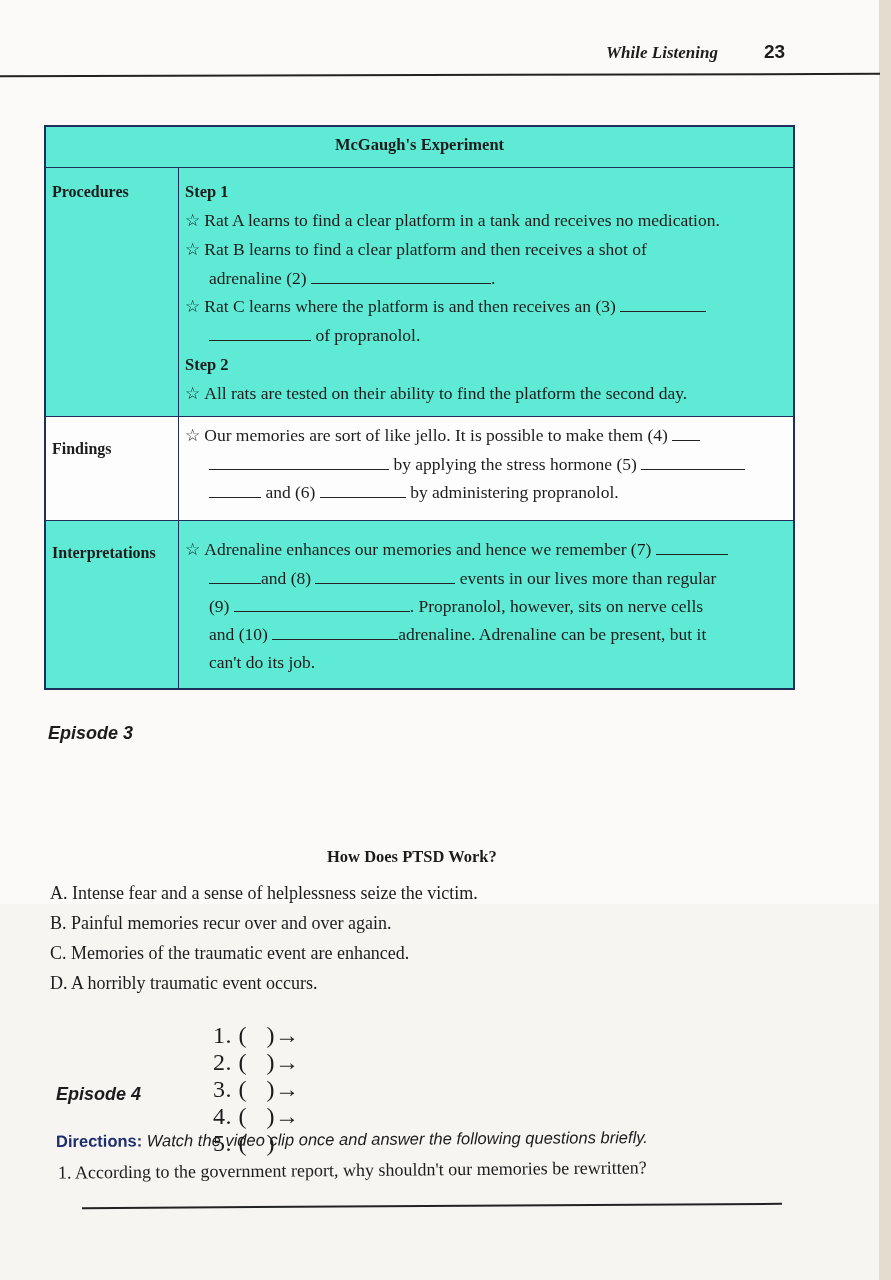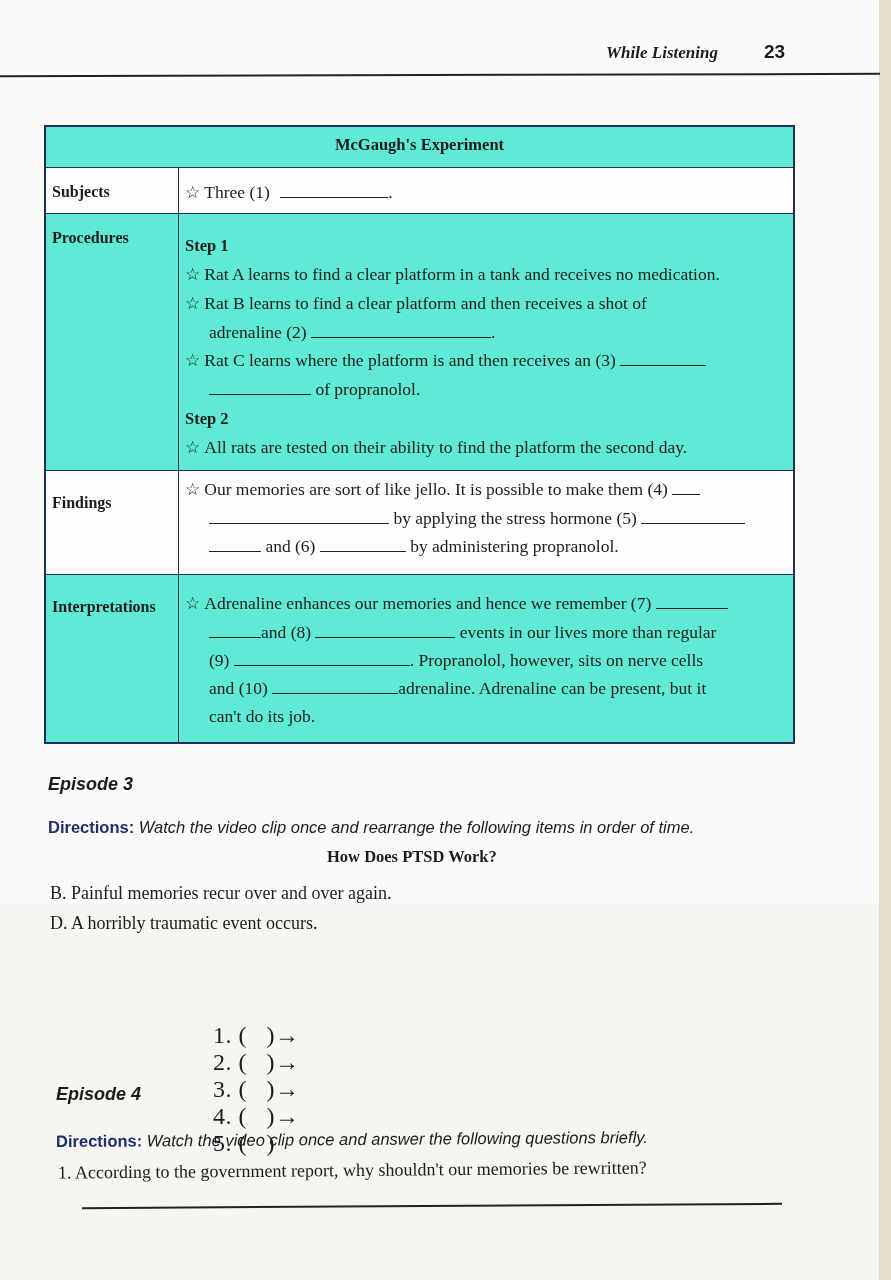--- a/index.html
+++ b/index.html
@@ -22,21 +22,21 @@
     border:2px solid #1d2f5a;
   }
   table.exp td { border:1.5px solid #1d2f5a; vertical-align:top; padding:4px 6px; }
   table.exp td.lbl { width:120px; font-weight:bold; font-size:16px; padding-left:6px; }
   .blue { background:#5eead4; }
   .white { background:#fdfdfd; }
   td.title-cell { text-align:center; font-weight:bold; font-size:16.5px; height:32px; padding-top:8px; }
   .star { font-size:17px; margin-right:4px; }
   .indent { padding-left:24px; }
   .blank { display:inline-block; border-bottom:1.3px solid #222; height:18px; vertical-align:baseline; }
-  .step { font-weight:bold; font-size:16.5px;margin-top:8px; }
+  .step { font-weight:bold; font-size:16.5px; }
   .justify { text-align:justify; }
 
   .episode { position:absolute; font-family:"Liberation Sans", sans-serif; font-style:italic; font-weight:bold; font-size:18px; }
   .directions { position:absolute; font-family:"Liberation Sans", sans-serif; font-size:16.5px; }
   .directions .dlab { color:#1f2f6e; font-weight:bold; font-style:normal; }
   .directions .dtext { font-style:italic; }
   .section-title { position:absolute; left:327px; top:847px; font-weight:bold; font-size:16.5px; }
   .items { position:absolute; left:50px; top:878px; font-size:18px; line-height:30px; }
   .sequence { position:absolute; left:187px; top:995px; font-size:24px; letter-spacing:0.5px; }
   .sequence span { margin-right:10px; }
@@ -49,27 +49,20 @@
 <div class="page">
   <div class="spine"></div>
   <div class="running-head">While Listening</div>
   <div class="page-number">23</div>
   <div class="header-rule"></div>
 
   <table class="exp">
     <tbody>
         <tr class="blue">
       <td colspan="2" class="title-cell">McGaugh's Experiment</td>
-    </tr>
-    <tr class="white">
-      <td class="lbl" style="padding-top:10px;">Subjects</td>
-      <td style="padding-top:10px;padding-bottom:6px;">
-        <span class="star">☆</span><span>Three (1)</span>
-        <span class="blank" style="width:108px;margin-left:6px;"></span>.
-      </td>
     </tr>
     <tr class="blue">
       <td class="lbl" style="padding-top:10px;">Procedures</td>
       <td style="padding-top:10px;padding-bottom:8px;">
         <div class="step">Step 1</div>
         <div><span class="star">☆</span><span>Rat A learns to find a clear platform in a tank and receives no medication.</span></div>
         <div class="justify"><span class="star">☆</span><span>Rat B learns to find a clear platform and then receives a shot of</span></div>
         <div class="indent"><span>adrenaline (2)</span> <span class="blank" style="width:180px;"></span>.</div>
         <div><span class="star">☆</span><span>Rat C learns where the platform is and then receives an (3)</span> <span class="blank" style="width:86px;"></span></div>
         <div class="indent"><span class="blank" style="width:102px;"></span> <span>of propranolol.</span></div>
@@ -91,28 +84,26 @@
         <div><span class="star">☆</span><span>Adrenaline enhances our memories and hence we remember (7)</span> <span class="blank" style="width:72px;"></span></div>
         <div class="indent justify"><span class="blank" style="width:52px;"></span><span>and (8)</span> <span class="blank" style="width:140px;"></span> <span>events in our lives more than regular</span></div>
         <div class="indent"><span>(9)</span> <span class="blank" style="width:176px;"></span><span>. Propranolol, however, sits on nerve cells</span></div>
         <div class="indent"><span>and (10)</span> <span class="blank" style="width:126px;"></span><span>adrenaline. Adrenaline can be present, but it</span></div>
         <div class="indent"><span>can't do its job.</span></div>
       </td>
     </tr>
   </tbody>
     </table>
 
-  <div class="episode" style="left:48px;top:774px;">Episode 3</div>
-  <div class="directions" style="left:48px;top:818px;">
-    <span class="dlab">Directions:</span>
-    <span class="dtext">Watch the video clip once and rearrange the following items in order of time.</span>
-  </div>
+  <div class="episode" style="left:48px;top:723px;">Episode 3</div>
   <div class="section-title">How Does PTSD Work?</div>
   <div class="items">
+    <div>A. Intense fear and a sense of helplessness seize the victim.</div>
     <div>B. Painful memories recur over and over again.</div>
+    <div>C. Memories of the traumatic event are enhanced.</div>
     <div>D. A horribly traumatic event occurs.</div>
   </div>
   <div class="sequence" style="white-space:pre;">
     <span>1. (   )→</span>
     <span>2. (   )→</span>
     <span>3. (   )→</span>
     <span>4. (   )→</span>
     <span>5. (   )</span>
   </div>
 

